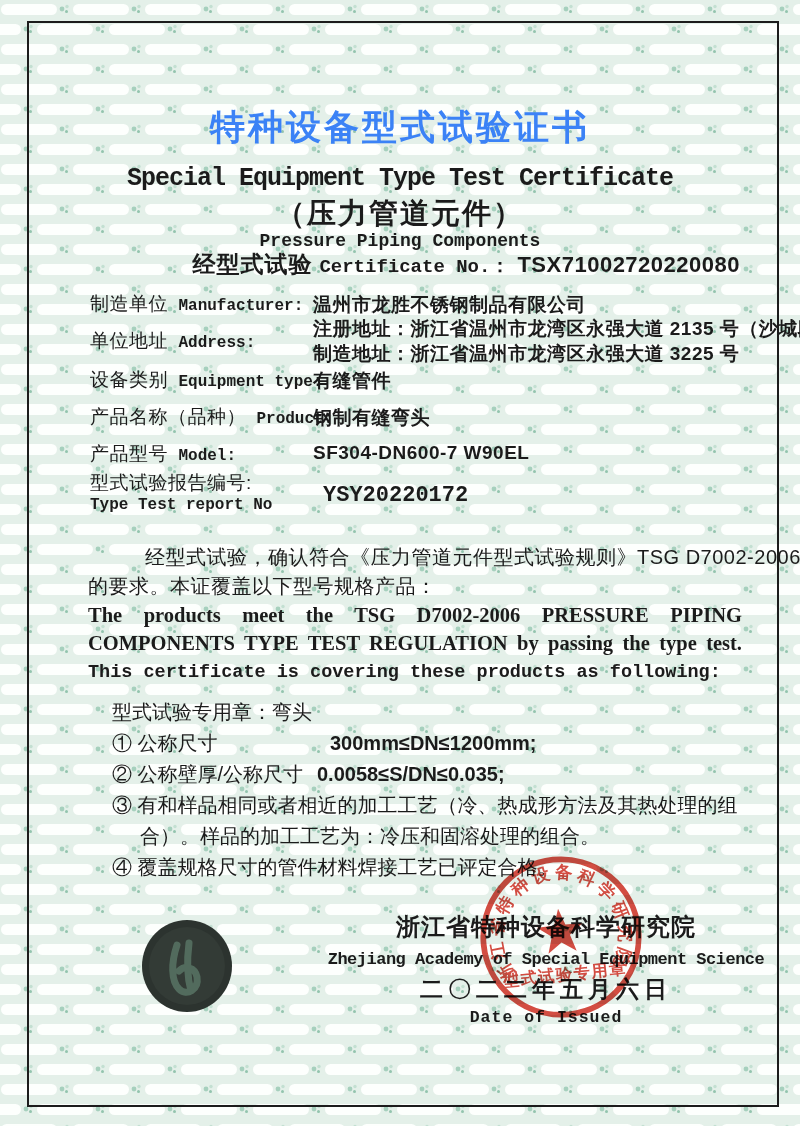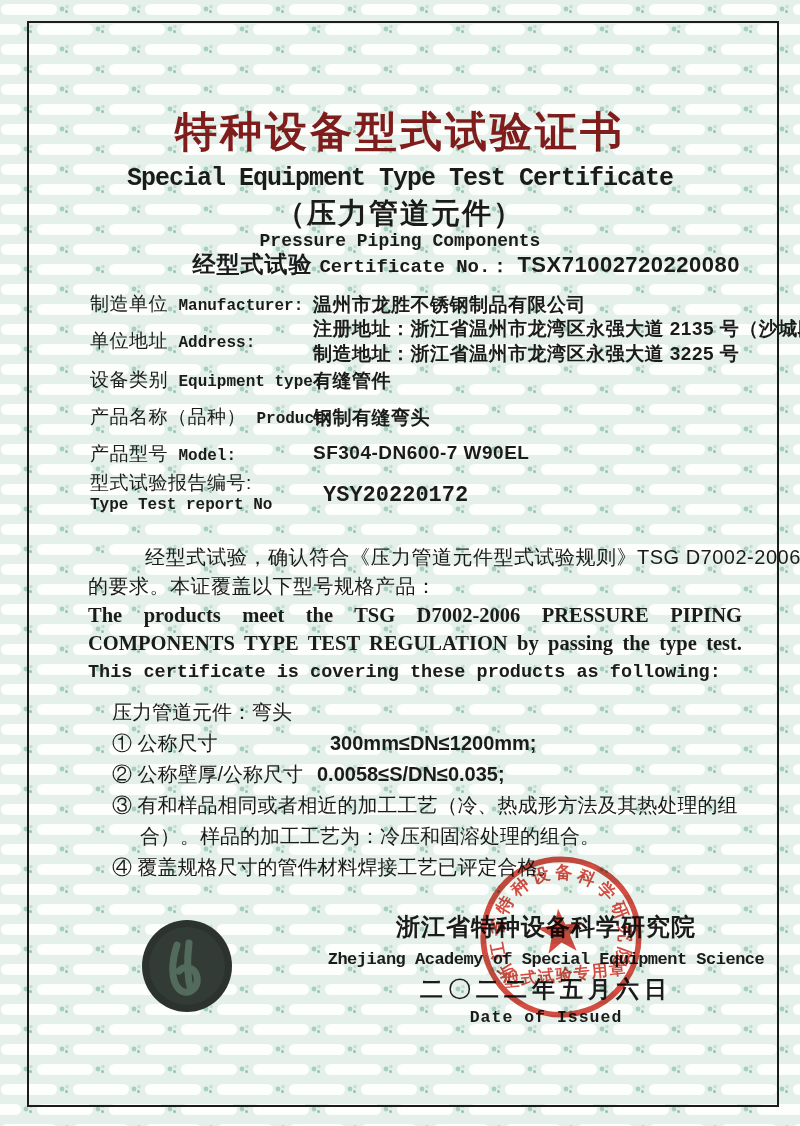--- a/index.html
+++ b/index.html
@@ -9,21 +9,21 @@
     box-shadow:inset 0 0 10px rgba(255,255,255,.9);
   }
   .bg{position:absolute;left:0;top:0;z-index:0;}
   .frame{
     position:absolute;left:27px;top:21px;width:748px;height:1082px;
     border:2px solid #1c1c1c;z-index:1;pointer-events:none;
   }
   .abs{position:absolute;z-index:2;}
   .center{left:30px;width:740px;text-align:center;}
 
-  .title-cn{top:104px;font-size:42px;font-weight:700;letter-spacing:3px;color:#7f1d1d;}
+  .title-cn{top:104px;font-size:35px;font-weight:700;letter-spacing:3px;color:#3b82f6;}
   .title-en{top:164px;font-family:"Liberation Mono","DejaVu Sans Mono",monospace;
             font-size:25px;font-weight:700;letter-spacing:-1px;}
   .sub-cn{top:194px;font-size:29px;font-weight:700;letter-spacing:2px;}
   .sub-en{top:231px;font-family:"Liberation Mono","DejaVu Sans Mono",monospace;
           font-size:18px;font-weight:700;}
 
   .certno{top:249px;right:60px;display:flex;align-items:baseline;white-space:nowrap;}
   .certno .cn{font-size:23px;font-weight:700;letter-spacing:1px;}
   .certno .en{font-family:"Liberation Mono","DejaVu Sans Mono",monospace;
               font-size:19px;font-weight:700;margin-left:7px;}
@@ -142,21 +142,21 @@
 
   <div class="abs statement">
     <div class="cnline indent">经型式试验，确认符合《压力管道元件型式试验规则》TSG D7002-2006</div>
     <div class="cnline">的要求。本证覆盖以下型号规格产品：</div>
     <div class="bold-en">The products meet the TSG D7002-2006 PRESSURE PIPING</div>
     <div class="bold-en">COMPONENTS TYPE TEST REGULATION by passing the type test.</div>
     <div class="mono-en">This certificate is covering these products as following:</div>
   </div>
 
   <div class="abs products">
-    <div class="row">压力管道元件：弯头</div>
+    <div class="row">型式试验专用章：弯头</div>
     <div class="row">
       <span>①</span>
       <span>公称尺寸</span>
       <span class="val v1">300mm≤DN≤1200mm;</span>
     </div>
     <div class="row">
       <span>②</span>
       <span>公称壁厚/公称尺寸</span>
       <span class="val v2">0.0058≤S/DN≤0.035;</span>
     </div>

